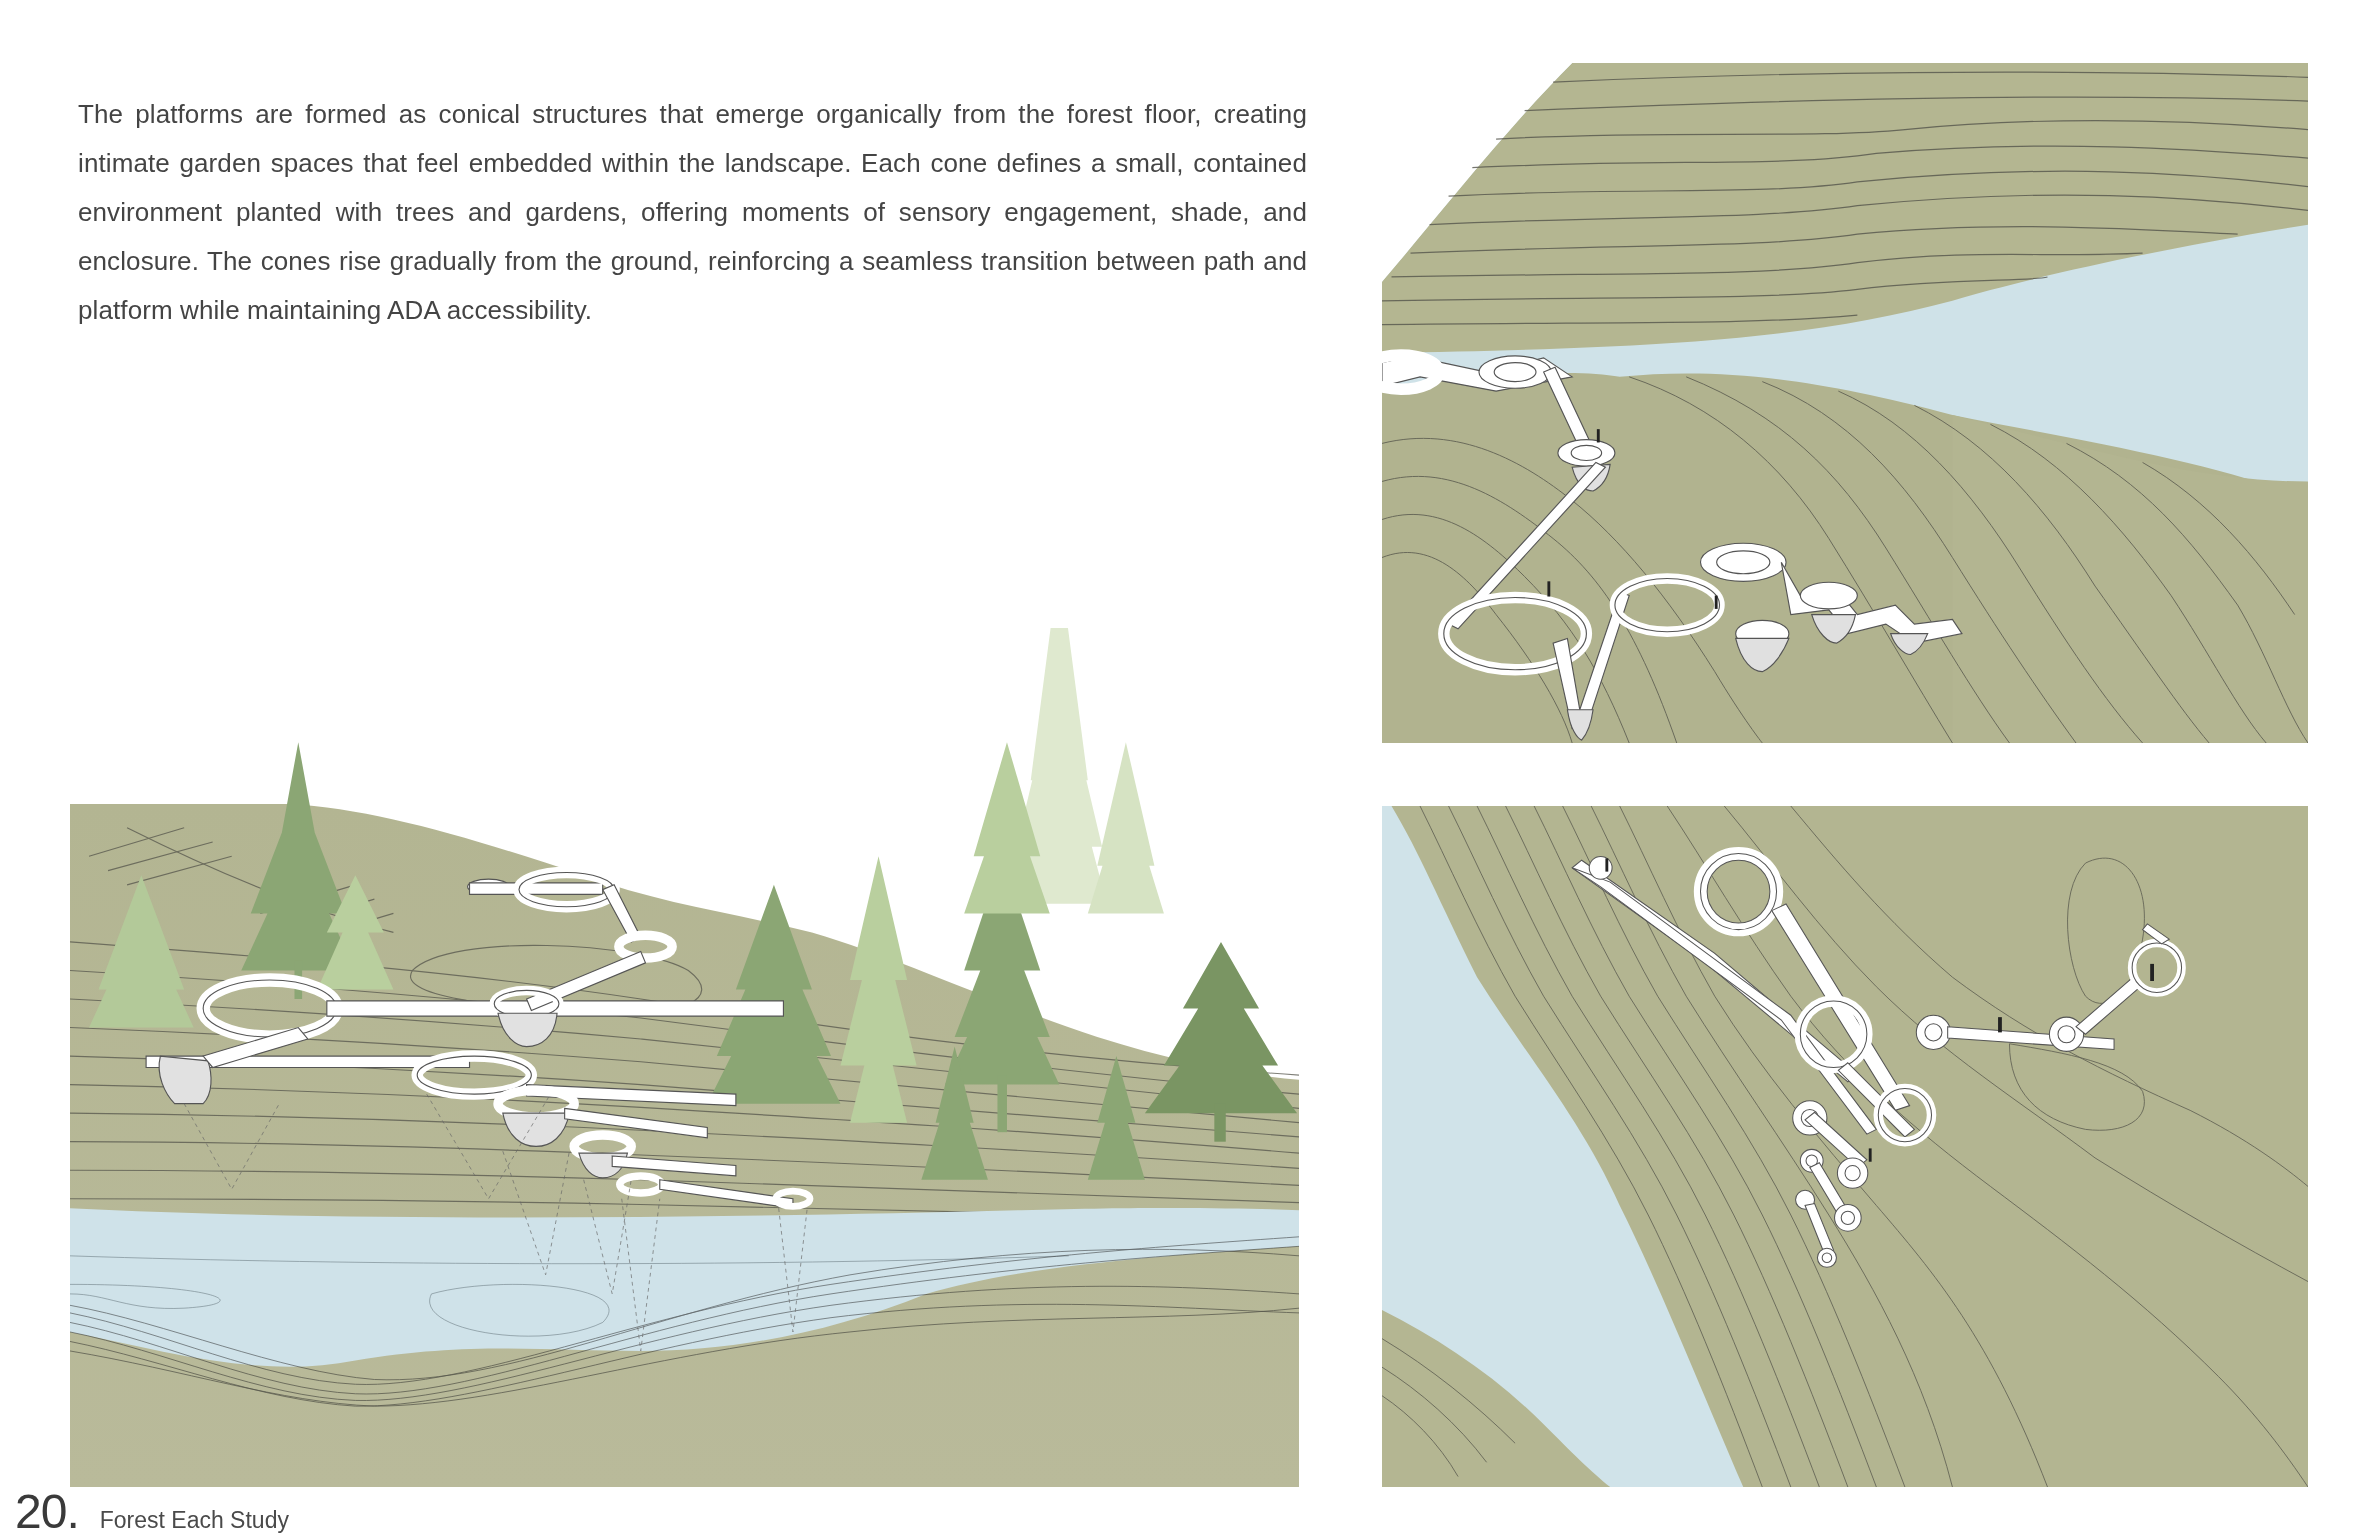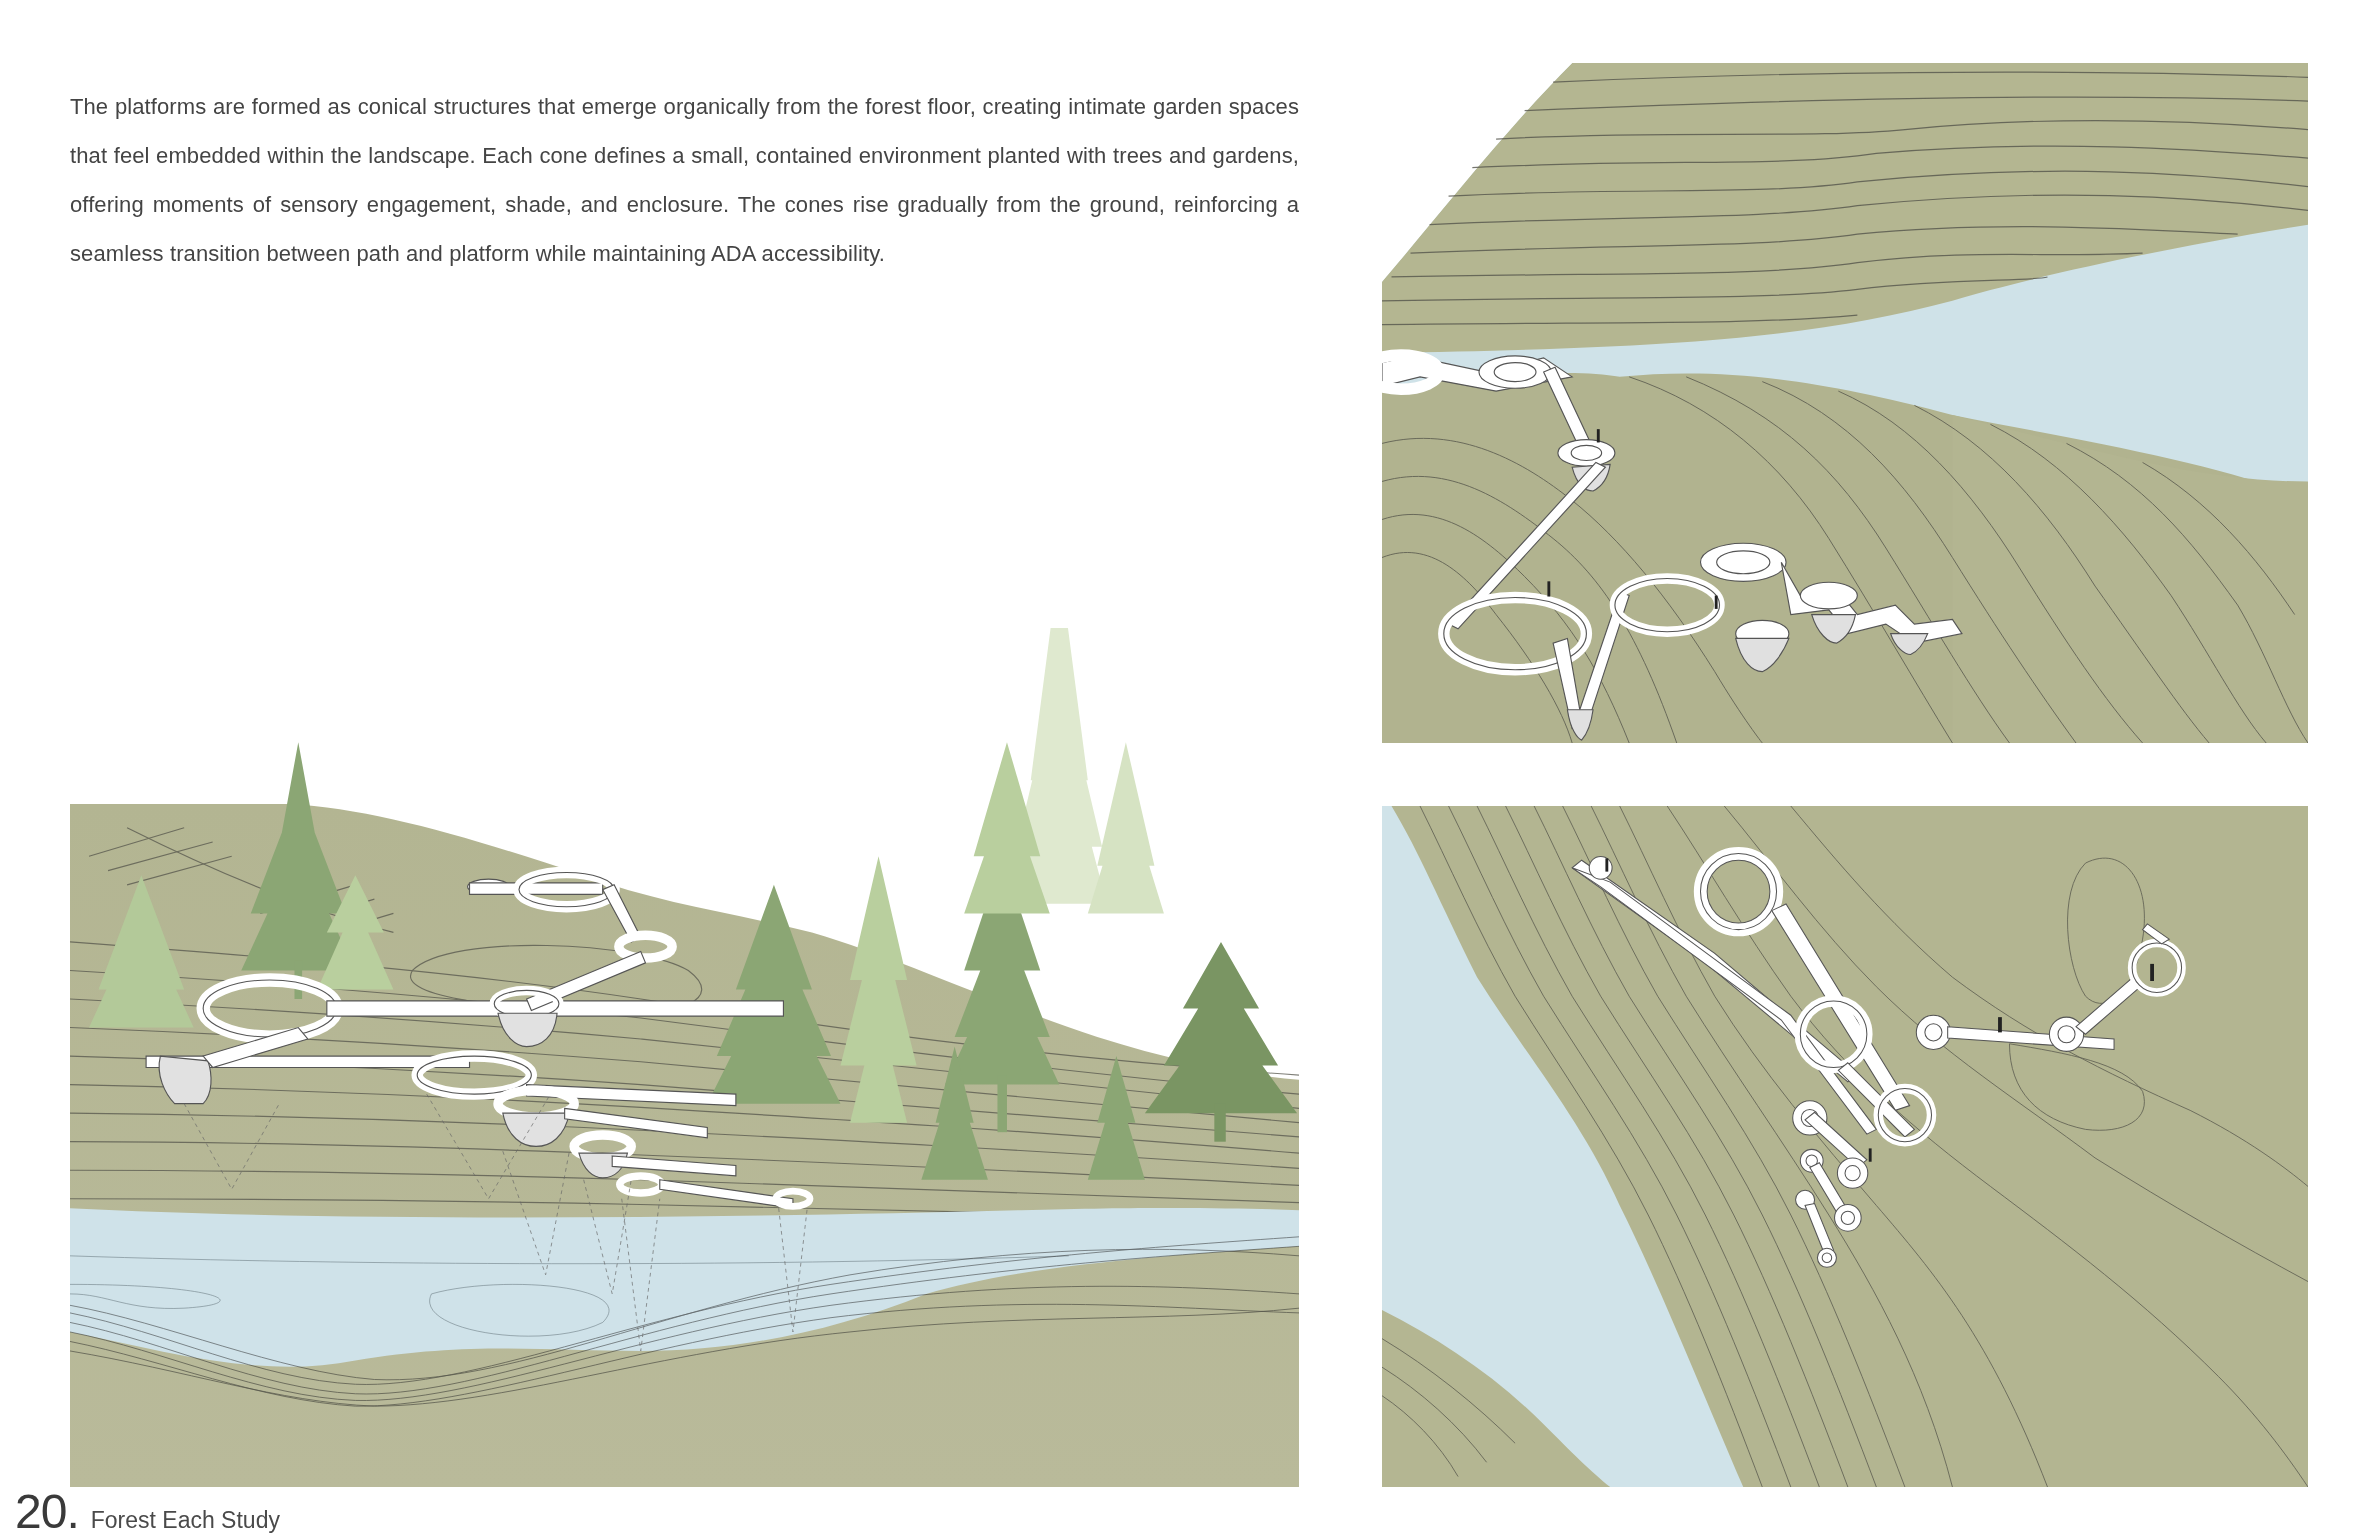--- a/index.html
+++ b/index.html
@@ -2,30 +2,30 @@
 <html style="font-size:15px"><head>
   <meta charset="utf-8">
   <style>
     html, body { margin: 0; padding: 0; background: #ffffff; }
     body {
       width: 2378px; height: 1539px; position: relative; overflow: hidden;
       font-family: "Liberation Sans", "DejaVu Sans", sans-serif; color: #3f3f3f;
     }
     .intro {
       position: absolute; left: 70px; top: 82px; width: 1229px;
-      font-size: 22px; line-height: 49px; text-align: justify;
+      font-size: 26px; line-height: 49px; text-align: justify;
       letter-spacing: 0.1px; color: #444;
-      margin: 0;
+      margin: 8px;
     }
     .panel { position: absolute; overflow: hidden; }
     .panel svg { display: block; width: 100%; height: 100%; }
     #panel-left   { left: 70px;   top: 628px; width: 1229px; height: 859px; }
     #panel-tr     { left: 1382px; top: 63px;  width: 926px;  height: 680px; }
     #panel-br     { left: 1382px; top: 806px; width: 926px;  height: 681px; }
-    .footer { position: absolute; left: 15px; top: 1484px; display: flex; align-items: baseline; gap: 12px; }
+    .footer { position: absolute; left: 15px; top: 1484px; display: flex; align-items: baseline; gap: 21px; }
     .page-num { font-size: 48px; color: #3a3a3a; font-weight: 300; letter-spacing: -1px; }
     .page-title { font-size: 23px; color: #4a4a4a; }
   </style>
 </head>
 <body>
 
 <p class="intro">The platforms are formed as conical structures that emerge organically from the forest floor, creating intimate garden spaces that feel embedded within the landscape. Each cone defines a small, contained environment planted with trees and gardens, offering moments of sensory engagement, shade, and enclosure. The cones rise gradually from the ground, reinforcing a seamless transition between path and platform while maintaining ADA accessibility.</p>
 
 <div class="panel" id="panel-left">
   <svg viewBox="0 0 1292 903" preserveAspectRatio="none">

